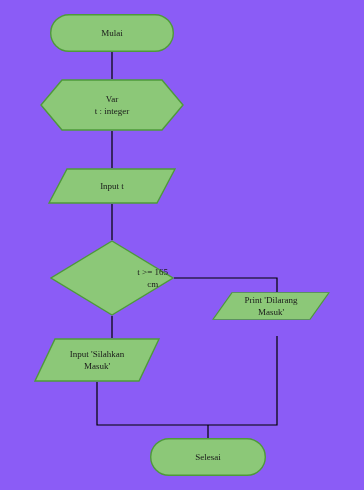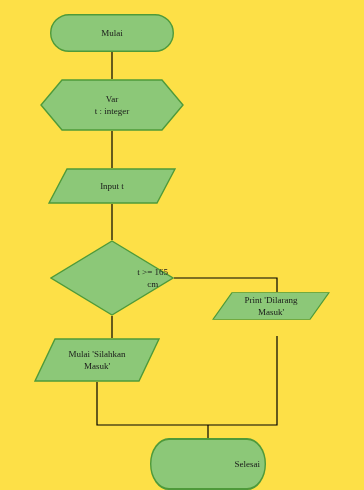--- a/index.html
+++ b/index.html
@@ -4,21 +4,21 @@
 <style>
   html, body {
     margin: 0;
     padding: 0;
     background: #ffffff;
   }
   #canvas {
     position: relative;
     width: 364px;
     height: 490px;
-    background: #fde047;
+    background: #8b5cf6;
     font-family: "Liberation Serif", serif;
     overflow: hidden;
   }
   .node {
     position: absolute;
     display: flex;
     align-items: center;
     justify-content: center;
     text-align: center;
     color: #1a1a1a;
@@ -102,24 +102,24 @@
       <polygon points="20,1 117,1 98,43 1,43" fill="#8CC878" stroke="#4E9A3A" stroke-width="1.4"></polygon>
     </svg>
     <span class="label">Print 'Dilarang
 Masuk'</span>
   </div>
 
   <div class="node" style="left:34px; top:338px; width:126px; height:44px;">
     <svg class="shape-svg" viewBox="0 0 126 44" preserveAspectRatio="none">
       <polygon points="21,1 125,1 105,43 1,43" fill="#8CC878" stroke="#4E9A3A" stroke-width="1.4"></polygon>
     </svg>
-    <span class="label">Mulai 'Silahkan
+    <span class="label">Input 'Silahkan
 Masuk'</span>
   </div>
 
-  <div class="node" style="left:150px; top:438px; width:116px; height:52px;justify-content:flex-end;">
+  <div class="node" style="left:150px; top:438px; width:116px; height:38px;">
     <svg class="shape-svg" viewBox="0 0 116 38" preserveAspectRatio="none">
       <rect x="0.7" y="0.7" width="114.6" height="36.6" rx="18.3" ry="18.3" fill="#8CC878" stroke="#4E9A3A" stroke-width="1.4"></rect>
     </svg>
     <span class="label">Selesai</span>
   </div>
 
 </div>
 
 </body></html>

